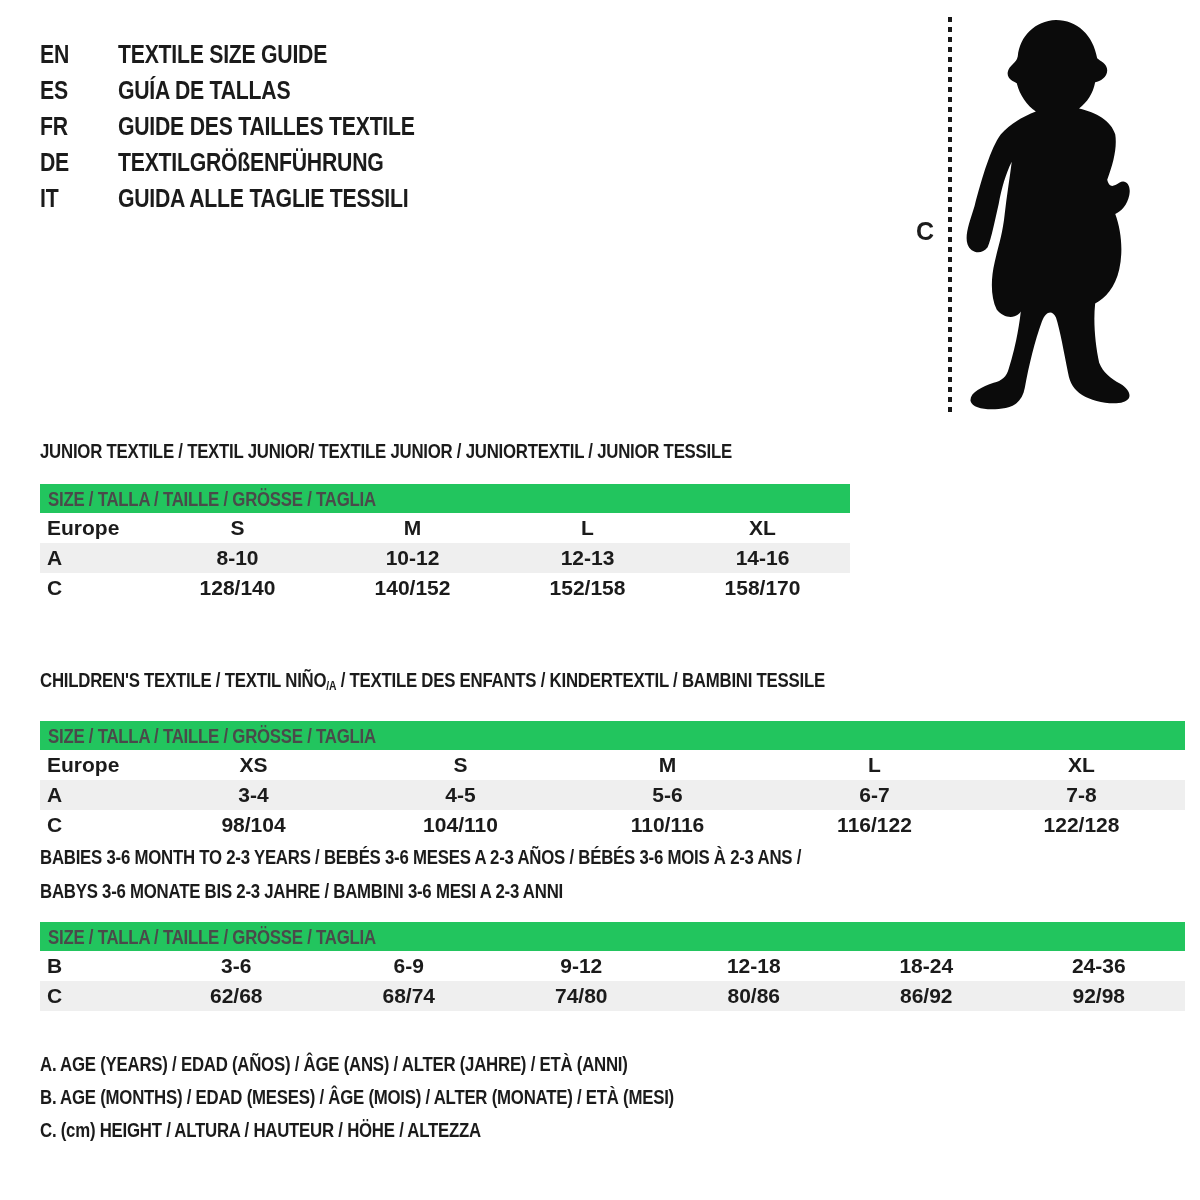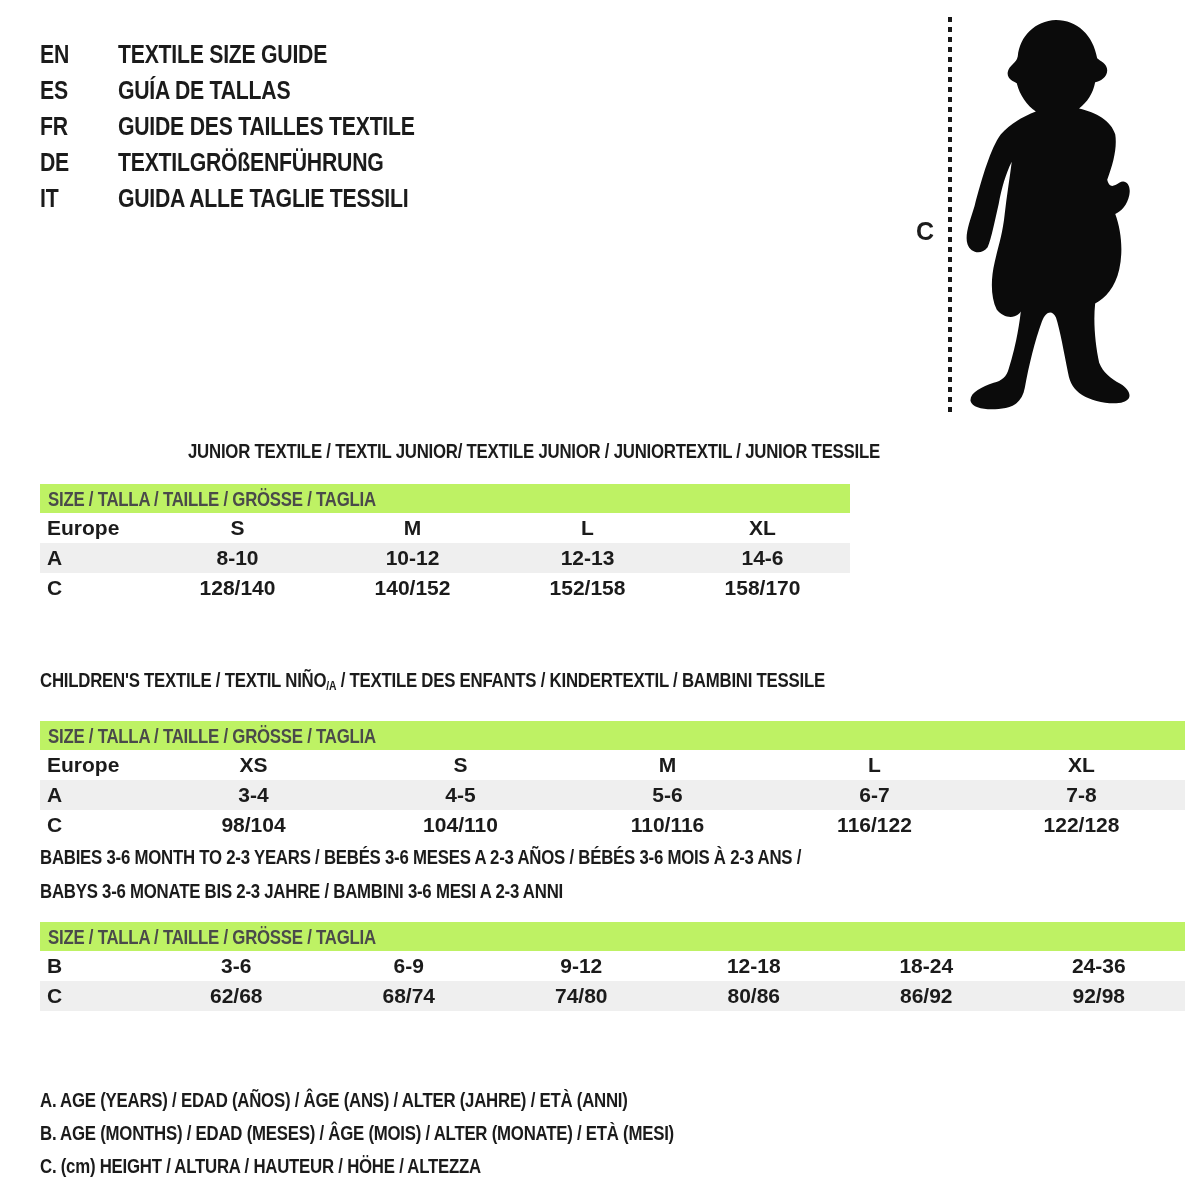--- a/index.html
+++ b/index.html
@@ -42,48 +42,48 @@
   }
   .measure-label {
     position:absolute; left:16px; top:202px;
     font-size:25px;
   }
   .baby-svg { position:absolute; left:62px; top:0; width:202px; height:402px; }
 
   
   .section-title { font-size:21px; line-height:22px; }
   .title-sub { font-size:0.62em; vertical-align:-0.25em; }
-  #junior-title { margin-top:224px;text-align:center; }
+  #junior-title { margin-top:224px; }
   #children-title { margin-top:66px; }
   #babies-title { line-height:34px; }
 
   .size-bar {
     height:29px; line-height:29px;
-    background:#bef264; color:#4a4a4a;
+    background:#22c55e; color:#4a4a4a;
     font-size:21px; padding-left:8px;
     overflow:hidden;
   }
   #junior-bar { margin-top:22px; width:810px; }
   #children-bar { margin-top:24px; width:1145px; }
   #babies-bar { margin-top:14px; width:1145px; }
 
   table { border-collapse:collapse; table-layout:fixed; }
   #junior-table { width:810px; }
   #children-table { width:1145px; }
   #babies-table { width:1145px; }
   td {
     height:30px; font-size:21px; font-weight:bold;
     text-align:center; padding:0; white-space:nowrap;margin-left:28px;
   }
   td.row-label { text-align:left; padding-left:7px; }
   col.label-col { width:110px; }
   tr.stripe { background:#efefef; }
 
   
-  .legend { margin-top:72px; }
+  .legend { margin-top:36px; }
   .legend-line { font-size:21px; line-height:33px; }
 </style>
 </head>
 <body>
 
 <div class="lang-block">
   <div class="lang-row">
     <span class="lang-code cond cond85">EN</span>
     <span class="lang-label"><span class="cond cond85">TEXTILE SIZE GUIDE</span></span>
   </div>
@@ -146,21 +146,21 @@
     <td>S</td>
     <td>M</td>
     <td>L</td>
     <td>XL</td>
   </tr>
   <tr class="stripe">
     <td class="row-label">A</td>
     <td>8-10</td>
     <td>10-12</td>
     <td>12-13</td>
-    <td>14-6</td>
+    <td>14-16</td>
   </tr>
   <tr>
     <td class="row-label">C</td>
     <td>128/140</td>
     <td>140/152</td>
     <td>152/158</td>
     <td>158/170</td>
   </tr>
 </tbody>
   </table>

